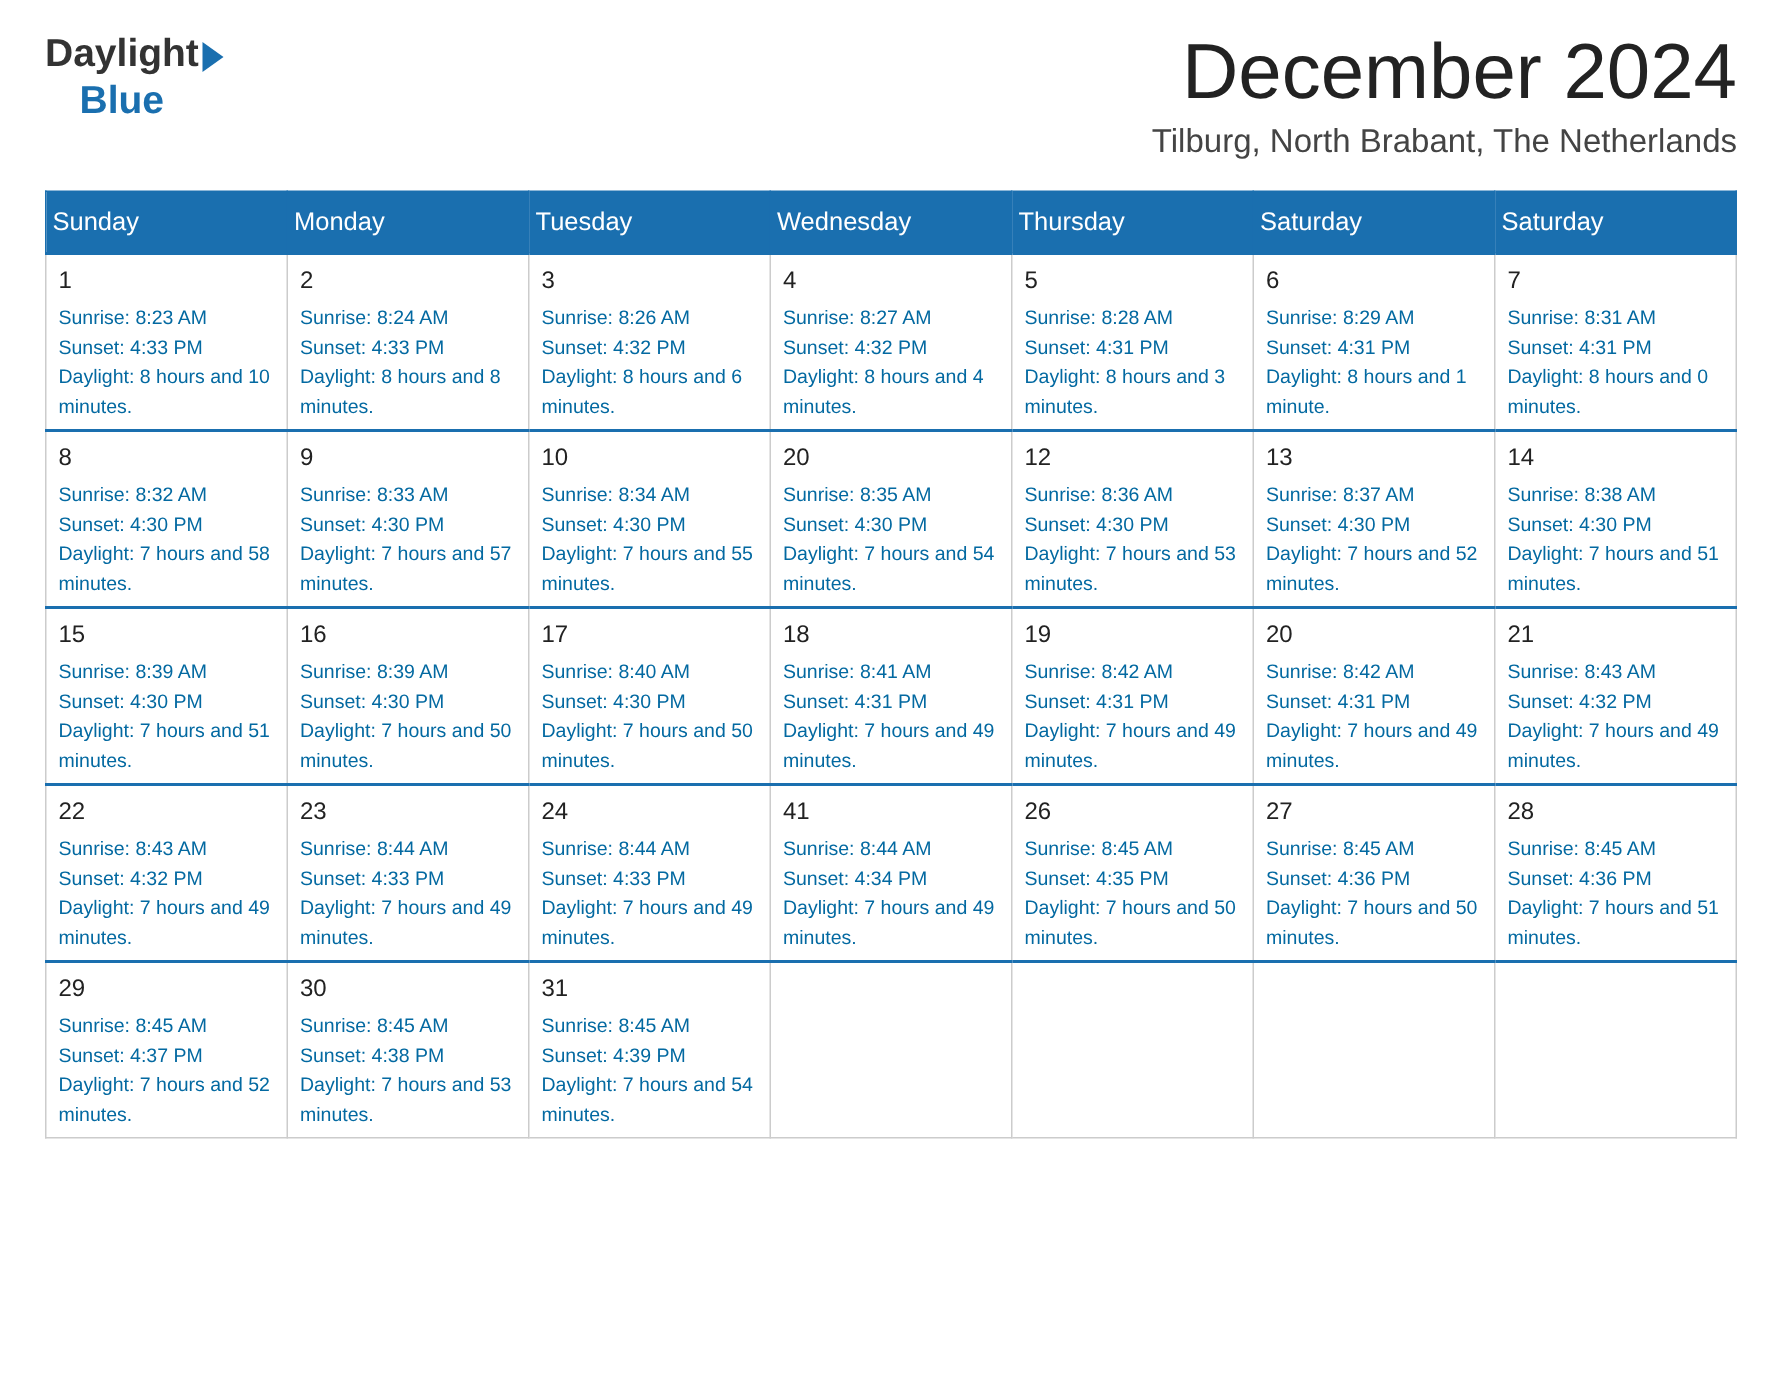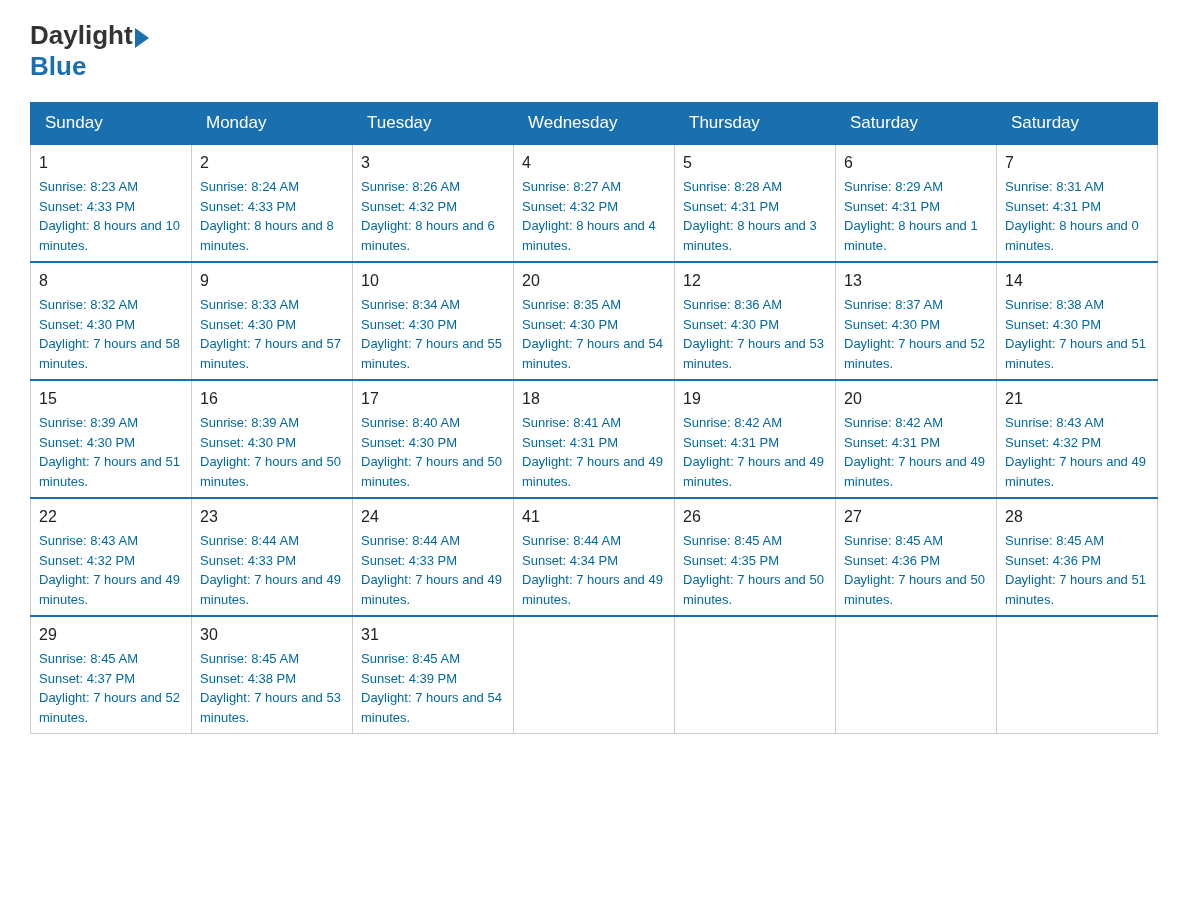--- a/index.html
+++ b/index.html
@@ -46,20 +46,21 @@
       flex-direction: column;
       align-items: flex-start;
     }
     .logo-line1 {
       display: flex;
       align-items: center;
     }
     .logo-line2 {
       display: flex;
       align-items: flex-start;
+      margin-left: 23px;
     }
     .title-section {
       text-align: right;
     }
     .main-title {
       font-size: 52px;
       font-weight: normal;
       color: #222;
       line-height: 1.1;
     }
@@ -69,21 +70,21 @@
       margin-top: 4px;
     }
     .calendar {
       width: 100%;
       border-collapse: collapse;
       table-layout: fixed;
     }
     .calendar thead tr th {
       background-color: #1a6faf;
       color: #fff;
-      padding: 10px 14px;
+      padding: 10px 4px;
       font-size: 17px;
       font-weight: normal;
       text-align: left;
       border: 1px solid #1a6faf;
     }
     .calendar tbody tr td {
       vertical-align: top;
       border: 1px solid #ccc;
       padding: 6px 8px;
       font-size: 13px;
@@ -120,20 +121,24 @@
     <div class="logo-icon">
       <div class="logo-line1">
         <span class="logo-text-general">Daylight</span>
         <div class="logo-arrow"></div>
       </div>
       <div class="logo-line2">
         <span class="logo-text-blue">Blue</span>
       </div>
     </div>
   </div>
+  <div class="title-section">
+    <div class="main-title">December 2024</div>
+    <div class="subtitle">Tilburg, North Brabant, The Netherlands</div>
+  </div>
 </div>
 
 <table class="calendar">
   <thead>
     <tr>
     <th>Sunday</th>
         <th>Monday</th>
         <th>Tuesday</th>
         <th>Wednesday</th>
         <th>Thursday</th>

